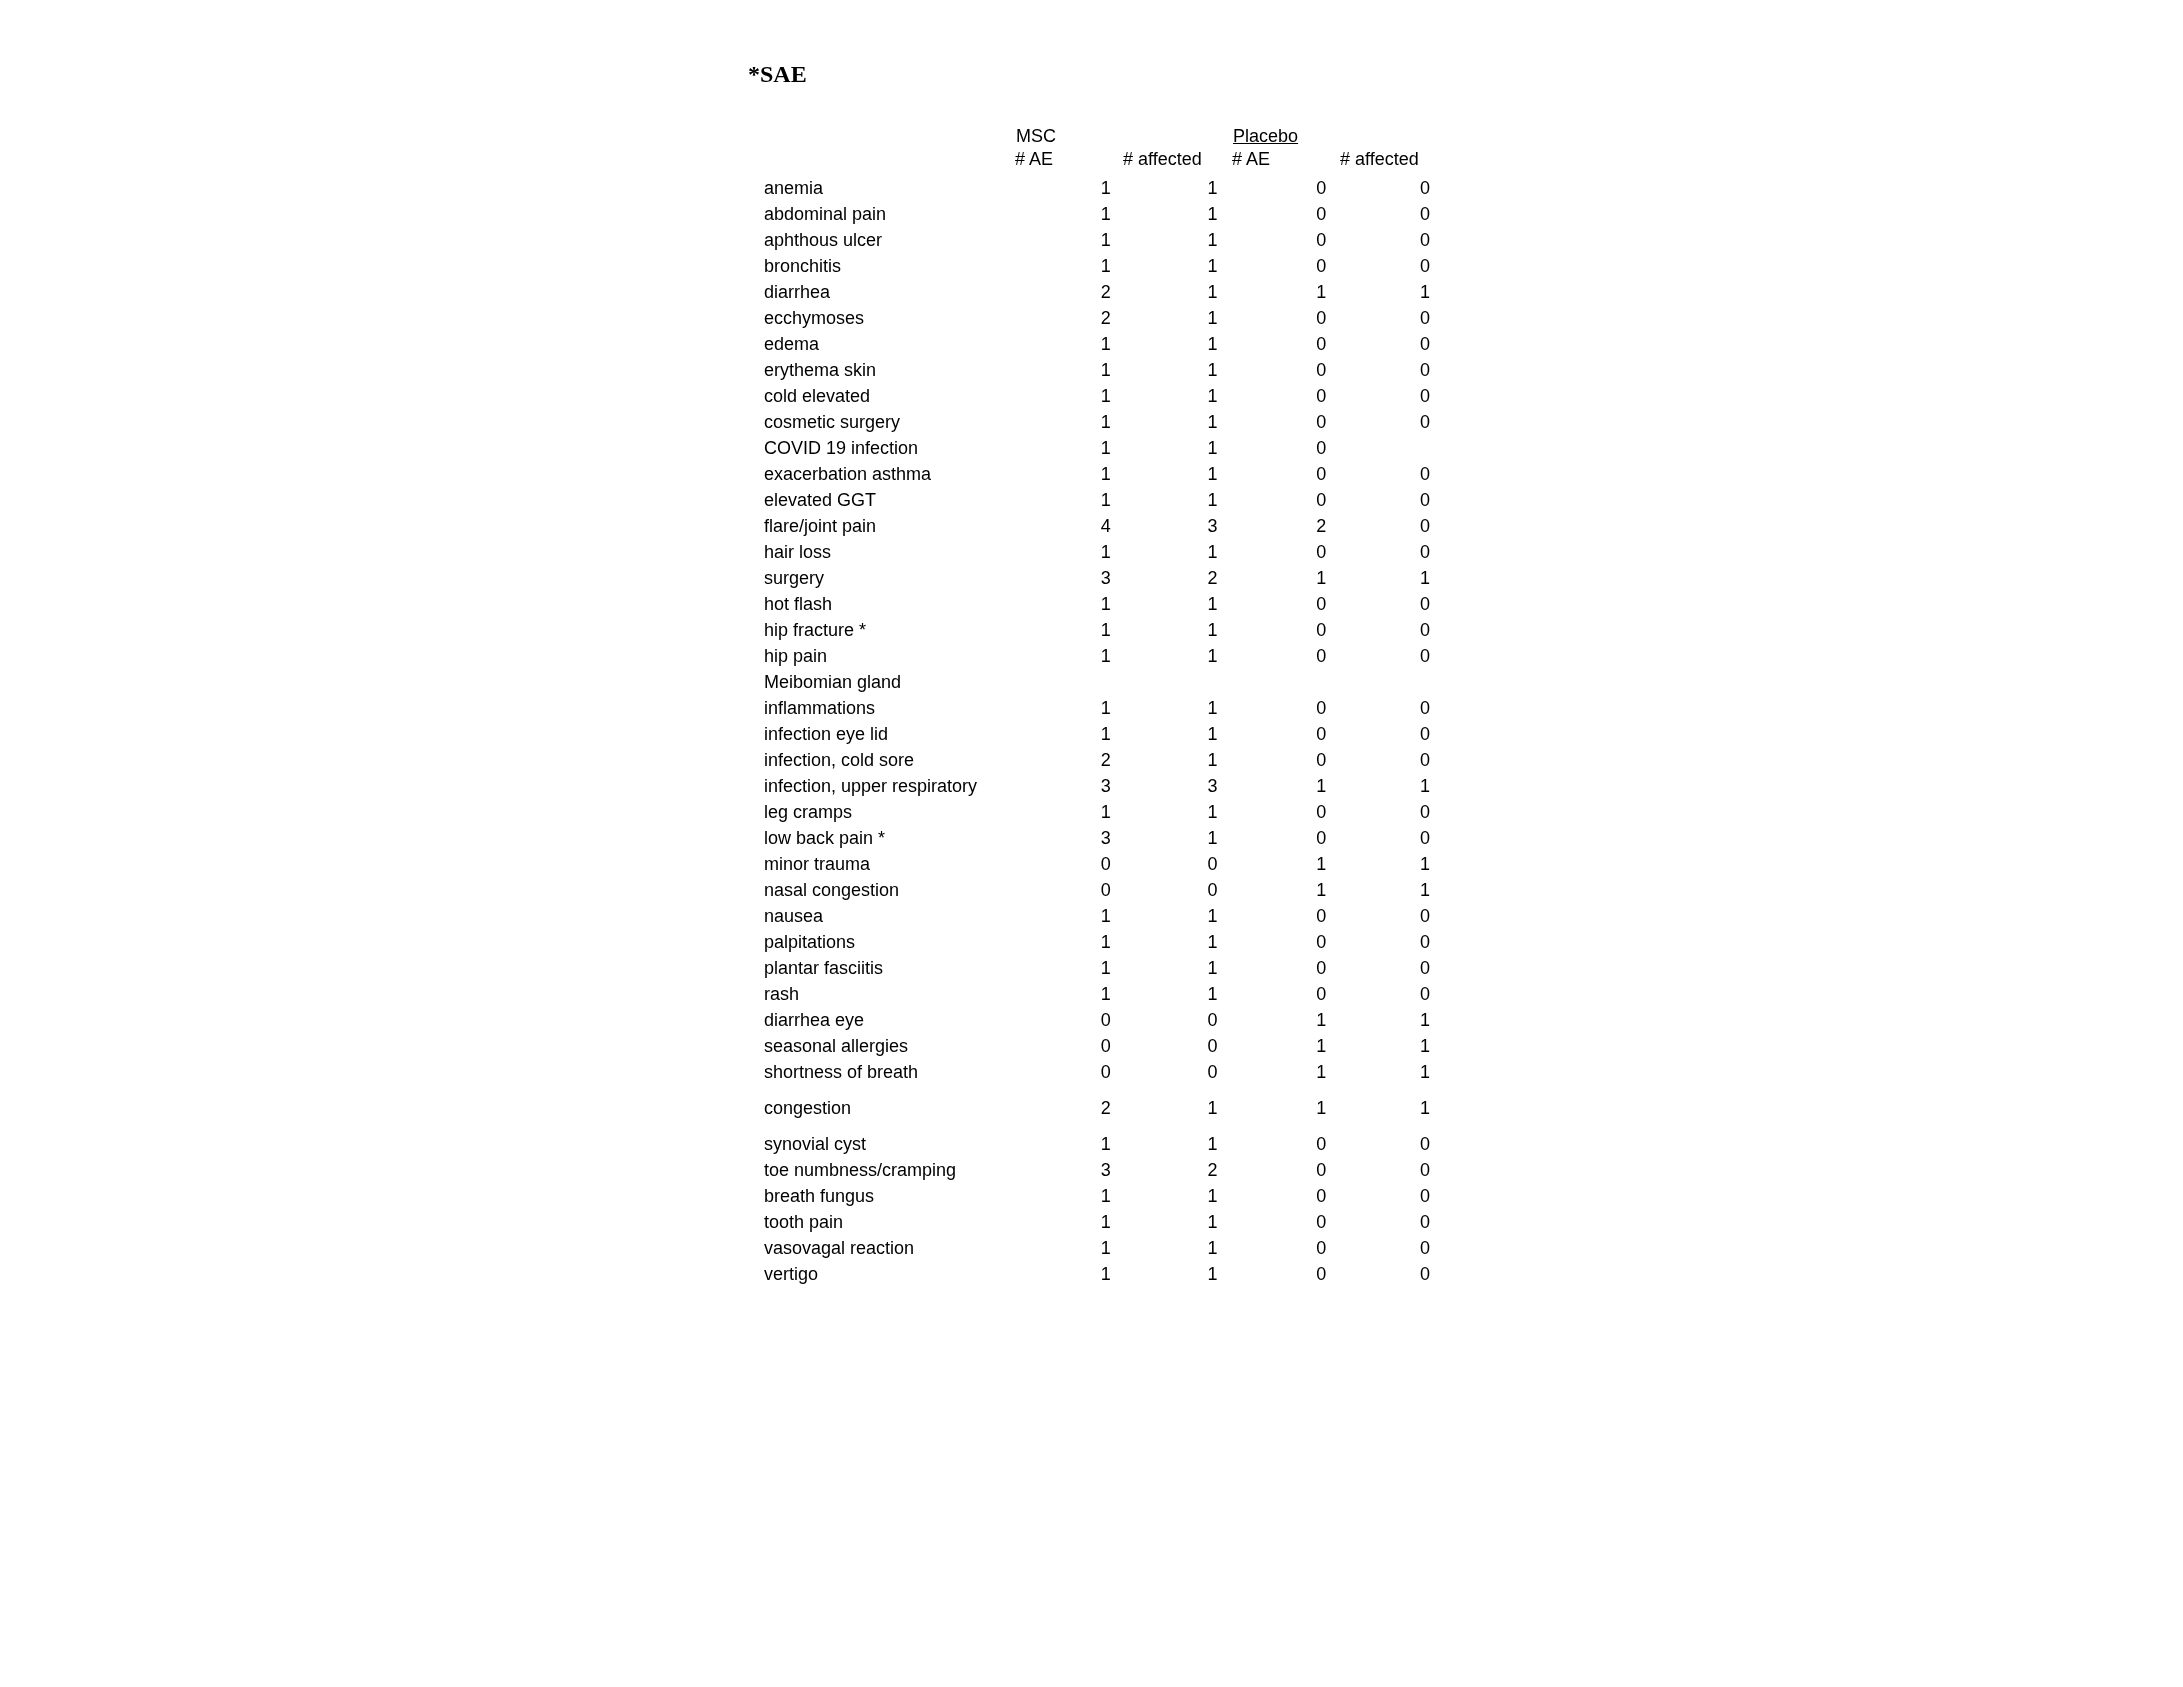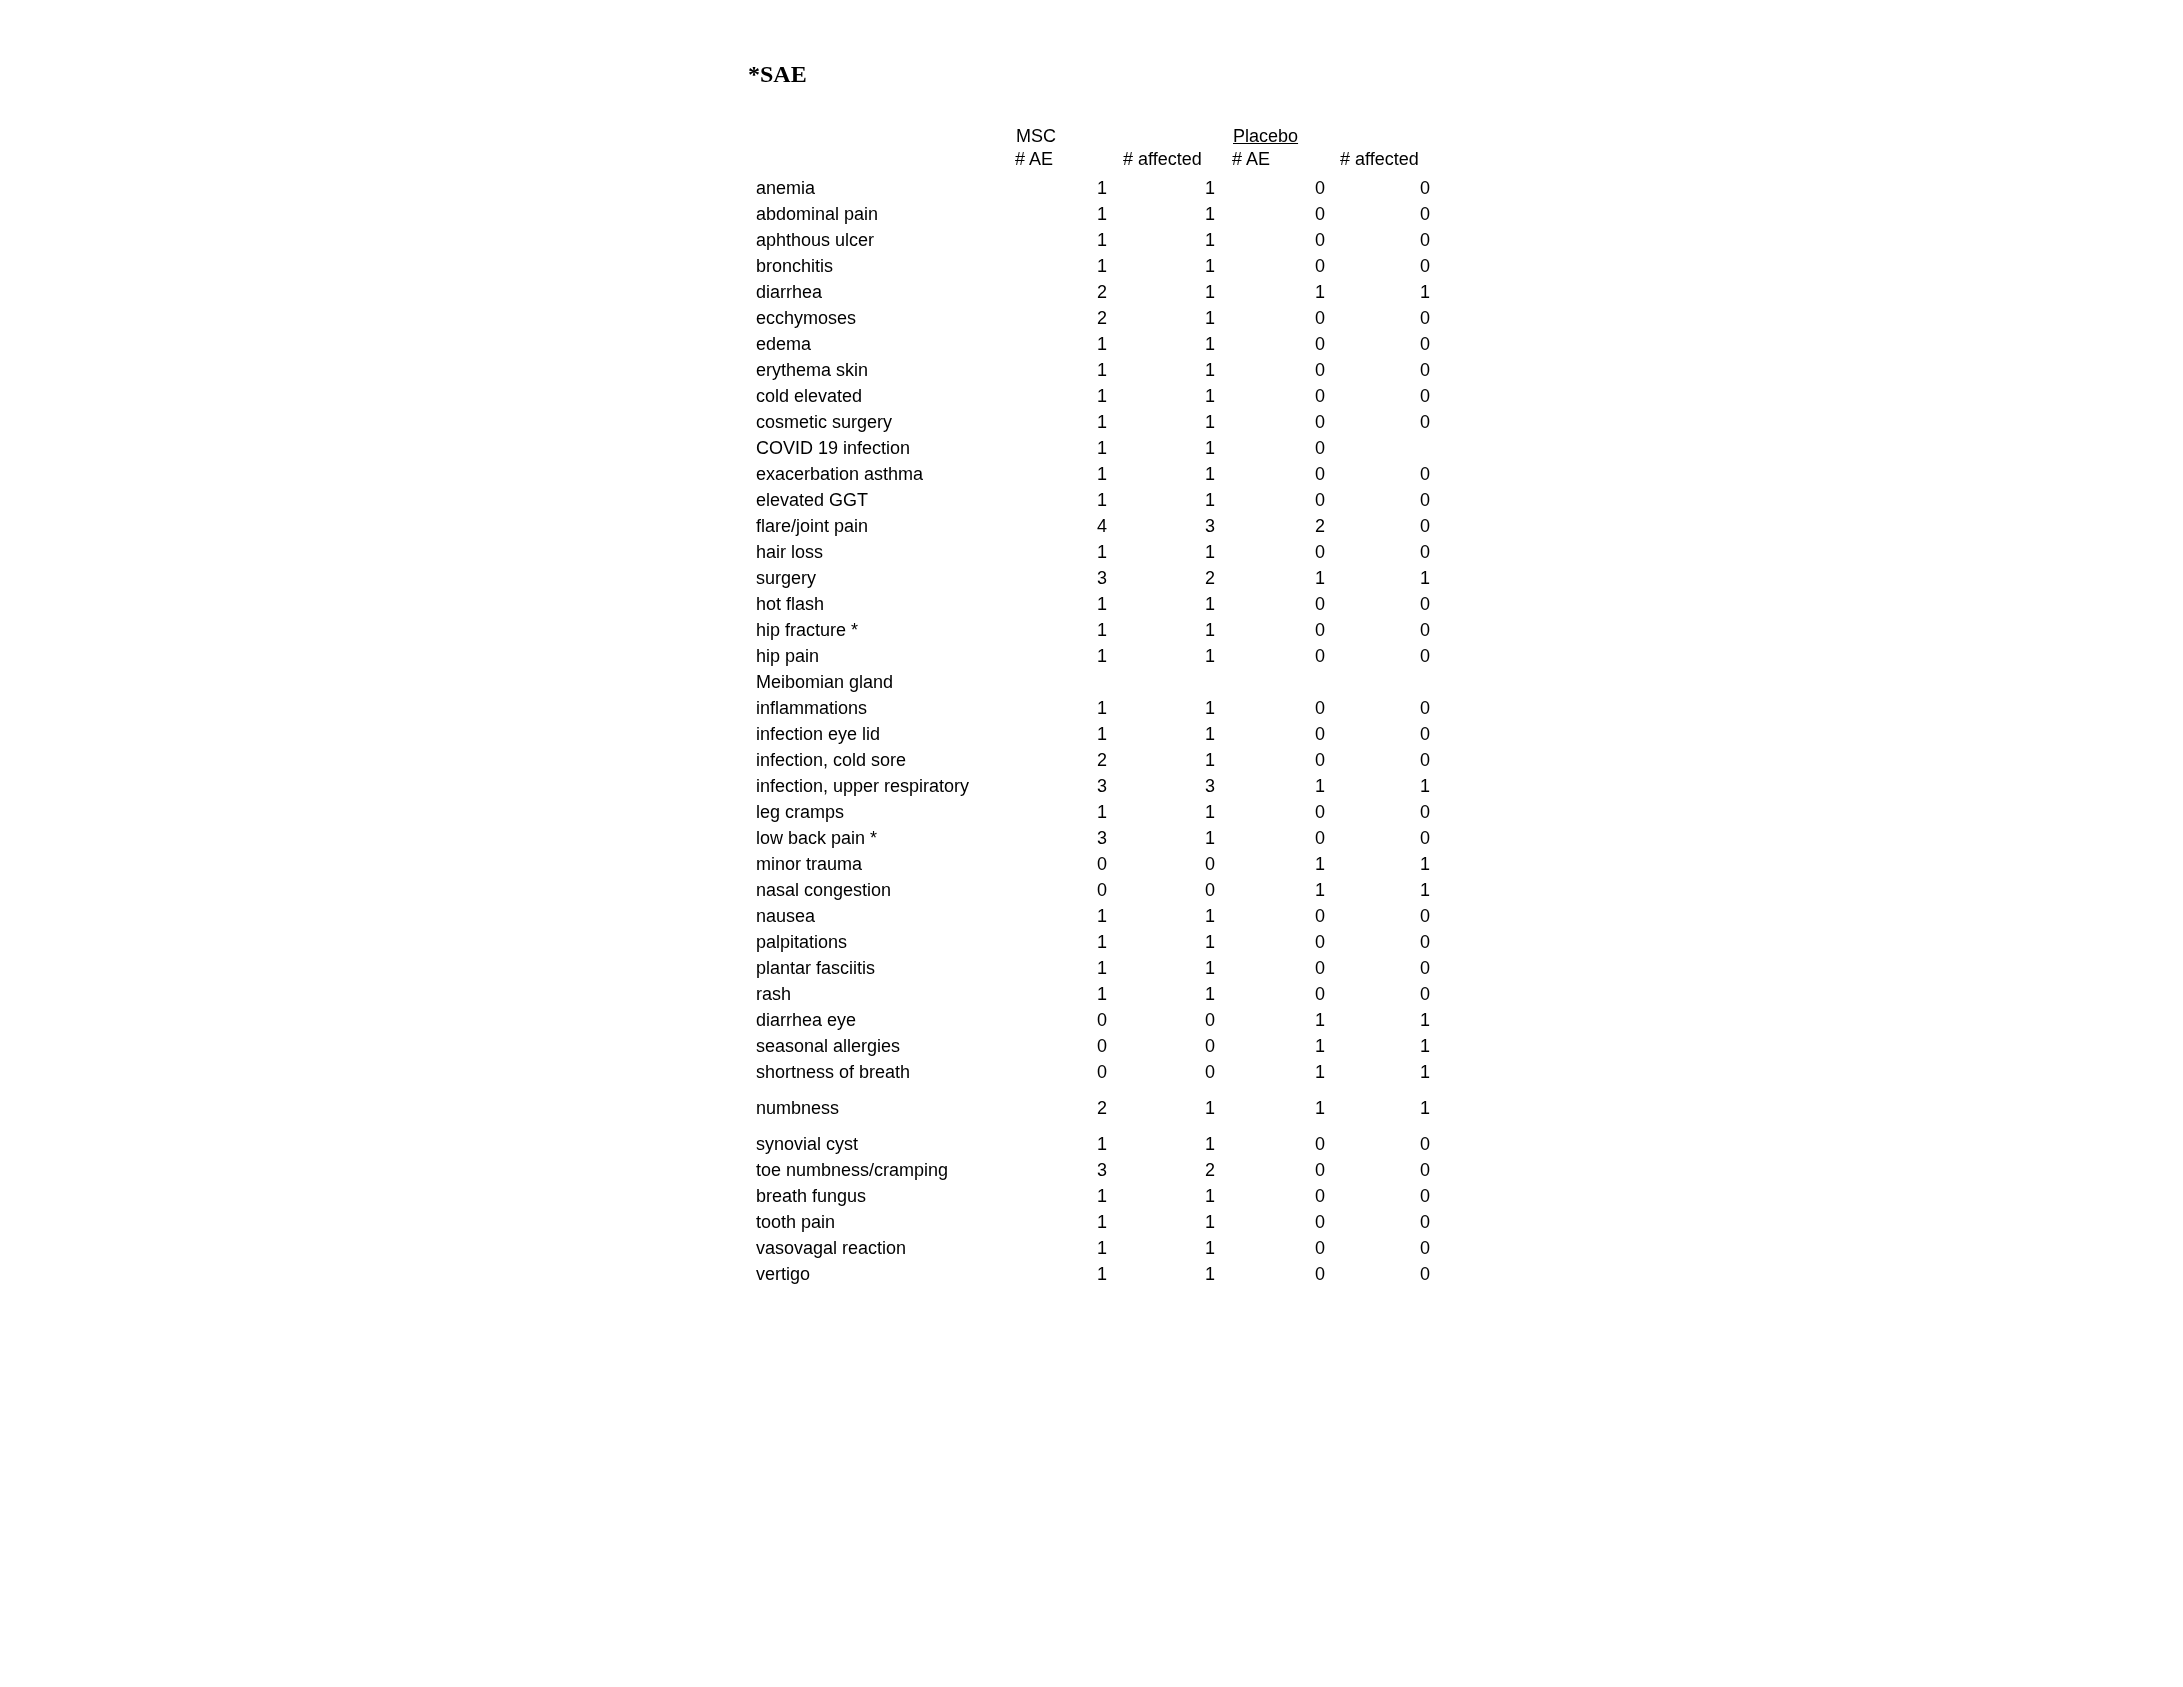--- a/index.html
+++ b/index.html
@@ -35,21 +35,21 @@
   .hdr.c4{left:1340px;top:146px;}
   .rows{
     position:absolute;
     left:756px;
     top:175px;
     width:674px;
   }
   .row{display:flex;align-items:flex-end;}
   .row.gap{margin-top:10px;}
   .row > div{line-height:26px;}
-  .cell-label{width:255px;white-space:pre-line;}
+  .cell-label{width:255px;white-space:pre-line;margin-left:8px;}
   .num{text-align:right;white-space:nowrap;}
   .w1{width:96px;}
   .w2{width:108px;}
   .w3{width:110px;}
   .w4{width:105px;}
   .footer-note{
     position:absolute;
     left:117px;
     top:1323px;
     line-height:1;
@@ -305,21 +305,21 @@
         <div class="num w4">1</div>
       </div>
       <div class="row">
         <div class="cell-label">shortness of breath</div>
         <div class="num w1">0</div>
         <div class="num w2">0</div>
         <div class="num w3">1</div>
         <div class="num w4">1</div>
       </div>
       <div class="row gap">
-        <div class="cell-label">numbness</div>
+        <div class="cell-label">congestion</div>
         <div class="num w1">2</div>
         <div class="num w2">1</div>
         <div class="num w3">1</div>
         <div class="num w4">1</div>
       </div>
       <div class="row gap">
         <div class="cell-label">synovial cyst</div>
         <div class="num w1">1</div>
         <div class="num w2">1</div>
         <div class="num w3">0</div>

